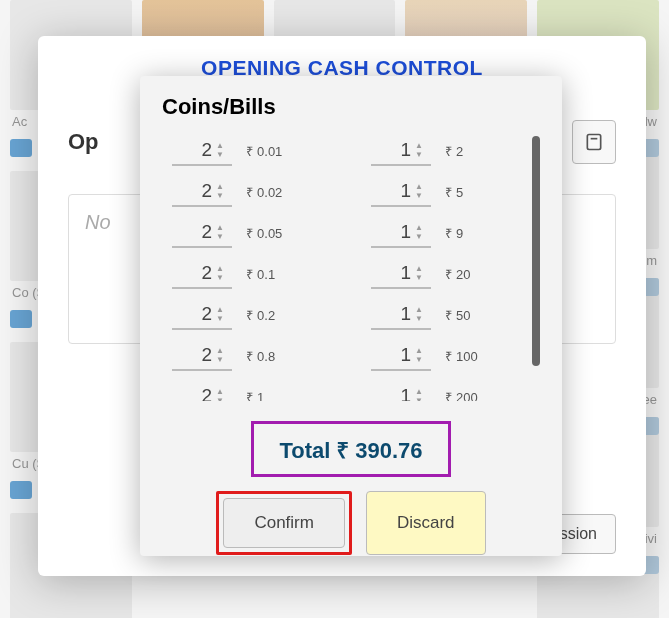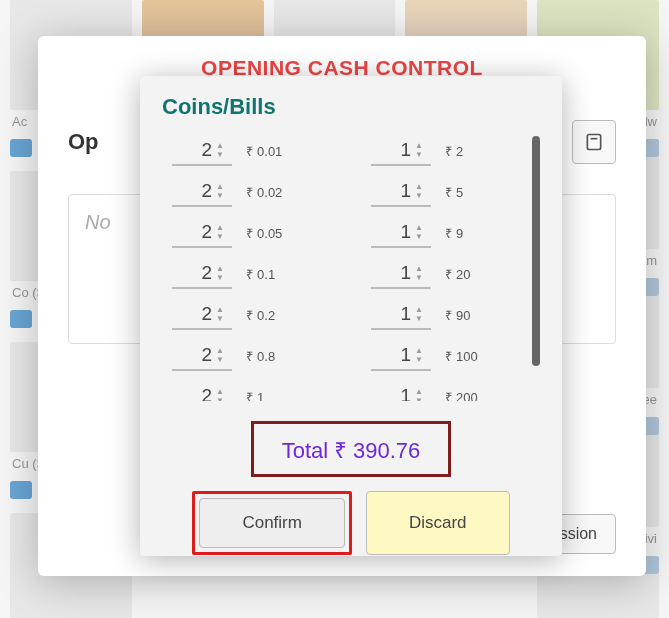--- a/index.html
+++ b/index.html
@@ -42,21 +42,21 @@
     border-radius: 6px;
     box-shadow: 0 6px 40px rgba(0,0,0,0.25);
     padding: 20px 30px;
     color: #444;
   }
   .modal-outer h1 {
     text-align: center;
     font-weight: 700;
     font-size: 21px;
     letter-spacing: 0.5px;
-    color: #ef4444;
+    color: #1d4ed8;
     margin-bottom: 40px;
   }
   .opening-row {
     display:flex; align-items:center; gap:20px;
     font-size: 22px; font-weight:700; color:#333;
   }
   .calc-btn {
     width:44px;height:44px;border:1px solid #bbb;border-radius:4px;
     background:#f8f8f8;display:flex;align-items:center;justify-content:center;
     cursor:pointer;margin-left:auto;
@@ -76,21 +76,21 @@
   .modal-inner {
     position:absolute;
     left:140px; top:76px;
     width:422px; height:480px;
     background:#f3f3f3;
     border-radius:4px;
     box-shadow: 0 4px 30px rgba(0,0,0,0.3);
     padding: 18px 22px 20px;
   }
   .modal-inner h2 {
-    font-size:22px; font-weight:700; color:#0f766e;
+    font-size:22px; font-weight:700; color:#000000;
     margin-bottom:16px;
   }
   .scroll-wrap {
     position:relative; height:265px; overflow:hidden;
   }
   .cols {
     display:flex; gap:30px; padding-left:10px;
   }
   .col { flex:1; display:flex; flex-direction:column; gap:11px; }
   .denom-row {
@@ -115,33 +115,33 @@
   .denom-label {
     font-size:13px; color:#555;
   }
   .scrollbar {
     position:absolute; right:0; top:0;
     width:8px; height:230px;
     background:#666; border-radius:4px;
   }
 
   .total {
-    text-align:center; font-size:22px; font-weight:400;
-    color:#6d28d9;
+    text-align:center; font-size:22px; font-weight:700;
+    color:#0c4a6e;
     margin-top:20px;
-    border:3px solid #7f1d1d;
+    border:3px solid #a21caf;
     width:200px; margin-left:auto; margin-right:auto;
     padding:10px 0;
   }
   .actions {
     display:flex; gap:14px; justify-content:center; margin-top:14px;
   }
   .btn {
     border:1px solid #bbb; background:#eee; border-radius:4px;
-    padding:14px 42px; font-size:17px; color:#444; cursor:pointer;
+    padding:14px 30px; font-size:17px; color:#444; cursor:pointer;
   }
   .btn.discard { background:#fef9c3; }
   .confirm-hl {
     border:3px solid #e01b1b; padding:4px; border-radius:2px;
   }
 </style>
 </head>
 <body>
 
 <div class="bg-grid" aria-hidden="true">
@@ -256,21 +256,21 @@
           <div class="denom-row">
             <span class="qty-wrap"><input class="qty" type="text" value="1" style=""><span class="spinner">▲<br>▼</span></span>
             <span class="denom-label">₹ 9</span>
           </div>
           <div class="denom-row">
             <span class="qty-wrap"><input class="qty" type="text" value="1" style=""><span class="spinner">▲<br>▼</span></span>
             <span class="denom-label">₹ 20</span>
           </div>
           <div class="denom-row">
             <span class="qty-wrap"><input class="qty" type="text" value="1" style=""><span class="spinner">▲<br>▼</span></span>
-            <span class="denom-label">₹ 90</span>
+            <span class="denom-label">₹ 50</span>
           </div>
           <div class="denom-row">
             <span class="qty-wrap"><input class="qty" type="text" value="1" style=""><span class="spinner">▲<br>▼</span></span>
             <span class="denom-label">₹ 100</span>
           </div>
           <div class="denom-row">
             <span class="qty-wrap"><input class="qty" type="text" value="1" style=""><span class="spinner">▲<br>▼</span></span>
             <span class="denom-label">₹ 200</span>
           </div>
         </div>

